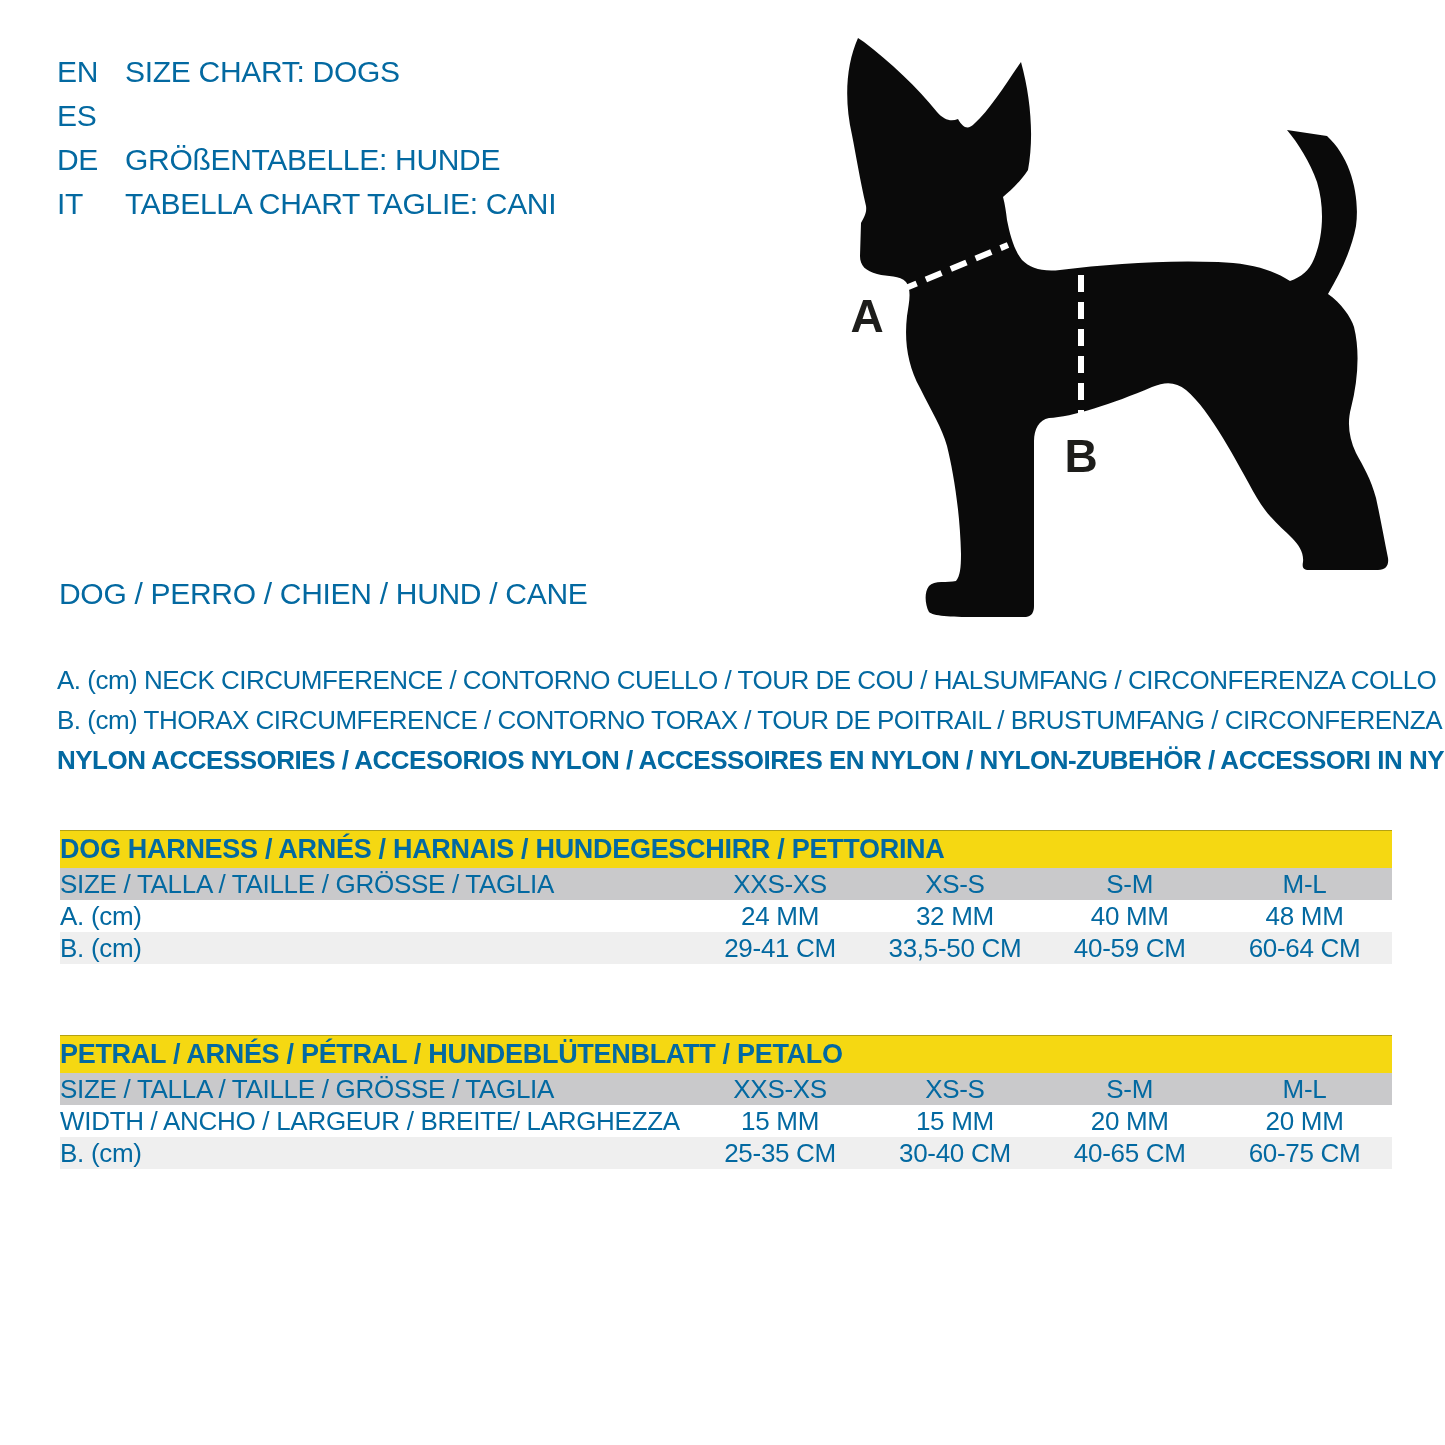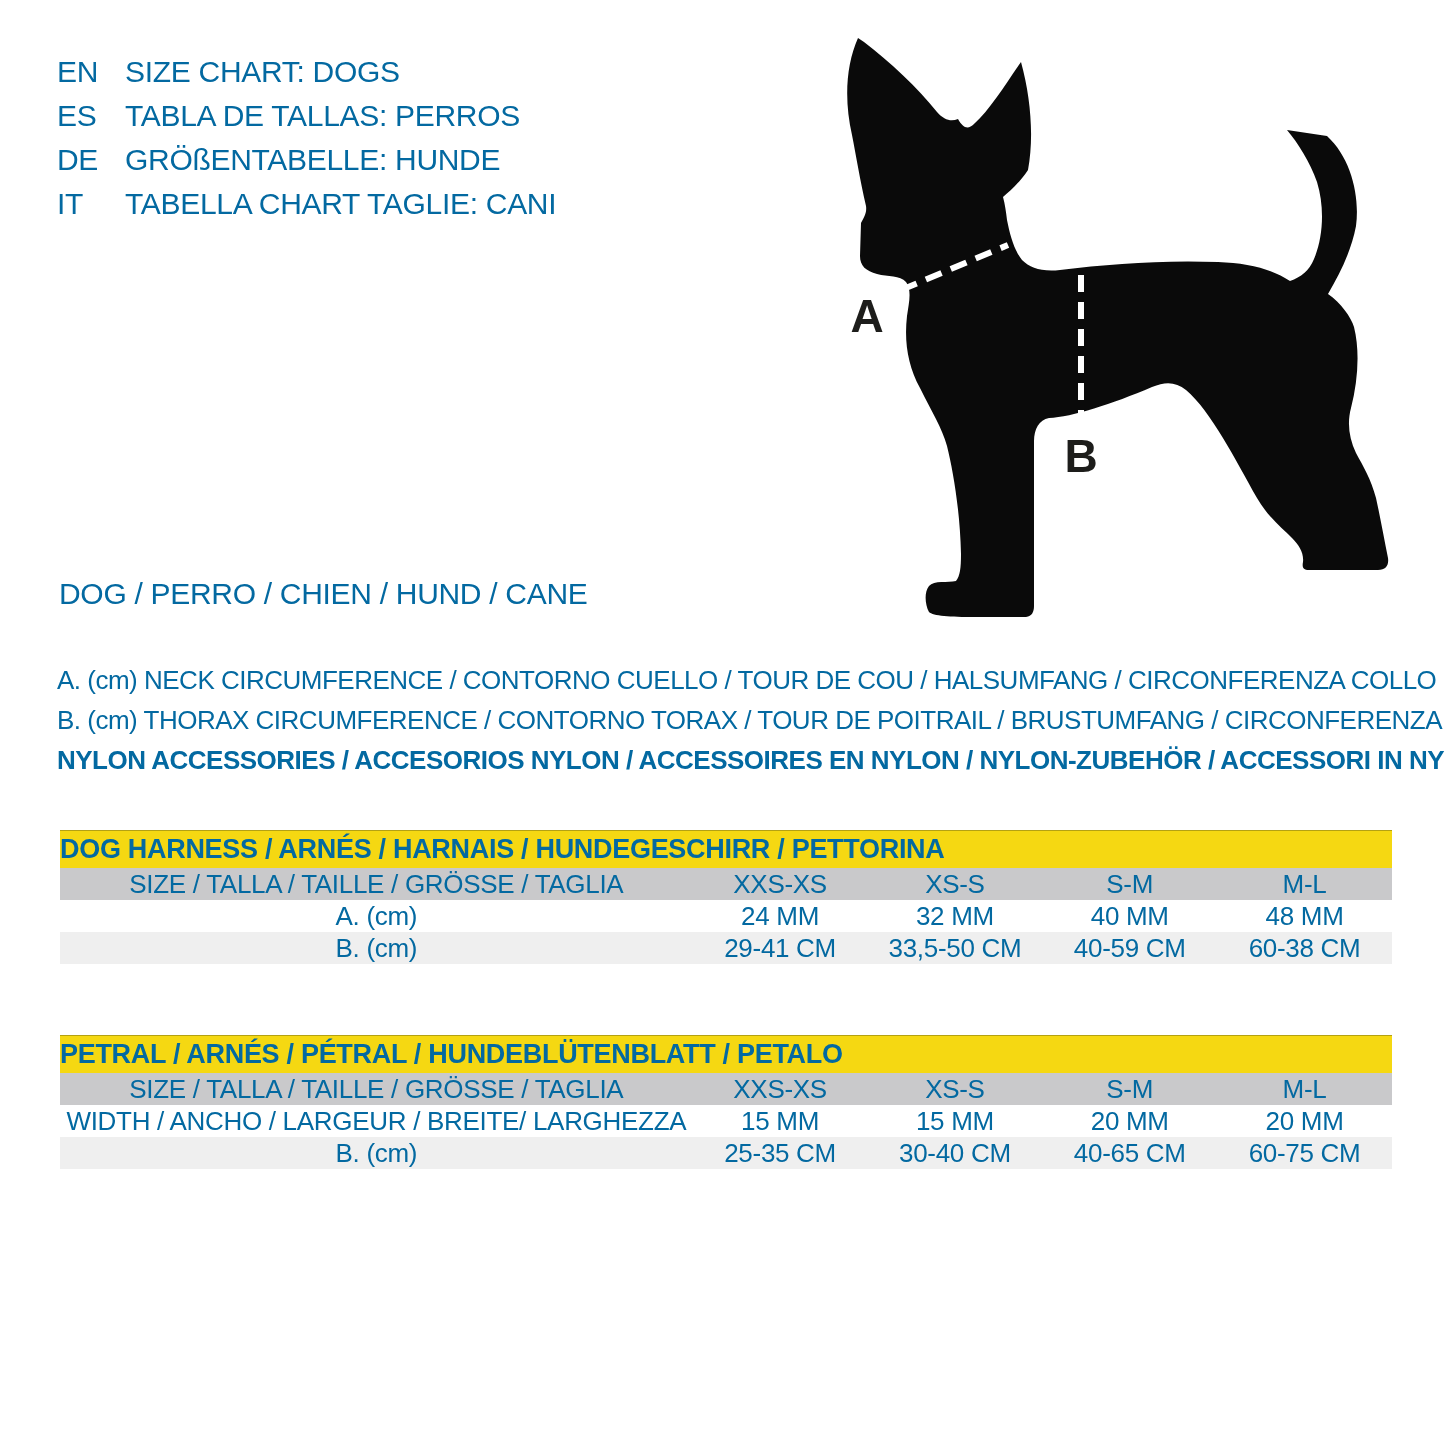--- a/index.html
+++ b/index.html
@@ -29,38 +29,37 @@
   .tbl-title{
     height:37px;line-height:37px;
     background:#F5D812;
     font-weight:bold;font-size:27px;letter-spacing:-0.3px;
     border-top:1px solid rgba(60,60,20,0.35);
   }
   .tbl-row{display:flex;height:32px;line-height:32px;font-size:26px;letter-spacing:-0.3px;white-space:nowrap;}
   .tbl-row.head{background:#C9C9CB;}
   .tbl-row.alt{background:#EFEFEF;}
   .cell{overflow:visible;}
-  .cell.label{flex:0 0 47.5%;box-sizing:border-box;text-align:center;}
+  .cell.label{flex:0 0 47.5%;box-sizing:border-box;text-align:left;}
   .cell.val{flex:0 0 13.125%;text-align:center;}
   .t1{top:830px;}
   .t2{top:1035px;}
 </style>
 </head>
 <body>
 
 <div class="canvas">
 
   <div class="lang-block">
     <div class="lang-row">
       <span class="lang-code">EN</span>
       <span class="lang-label">SIZE CHART: DOGS</span>
     </div>
     <div class="lang-row">
       <span class="lang-code">ES</span>
-      <span class="lang-label">TABLA DE TALLAS: PERROS</span>
     </div>
     <div class="lang-row">
       <span class="lang-code">DE</span>
       <span class="lang-label">GRÖßENTABELLE: HUNDE</span>
     </div>
     <div class="lang-row">
       <span class="lang-code">IT</span>
       <span class="lang-label">TABELLA CHART TAGLIE: CANI</span>
     </div>
   </div>
@@ -147,21 +146,21 @@
       <div class="cell val">24 MM</div>
       <div class="cell val">32 MM</div>
       <div class="cell val">40 MM</div>
       <div class="cell val">48 MM</div>
     </div>
     <div class="tbl-row alt">
       <div class="cell label">B. (cm)</div>
       <div class="cell val">29-41 CM</div>
       <div class="cell val">33,5-50 CM</div>
       <div class="cell val">40-59 CM</div>
-      <div class="cell val">60-38 CM</div>
+      <div class="cell val">60-64 CM</div>
     </div>
   </div>
 
   <div class="size-table t2">
     <div class="tbl-title">PETRAL / ARNÉS  / PÉTRAL / HUNDEBLÜTENBLATT / PETALO</div>
     <div class="tbl-row head">
       <div class="cell label">SIZE / TALLA / TAILLE / GRÖSSE / TAGLIA</div>
       <div class="cell val">XXS-XS</div>
       <div class="cell val">XS-S</div>
       <div class="cell val">S-M</div>

